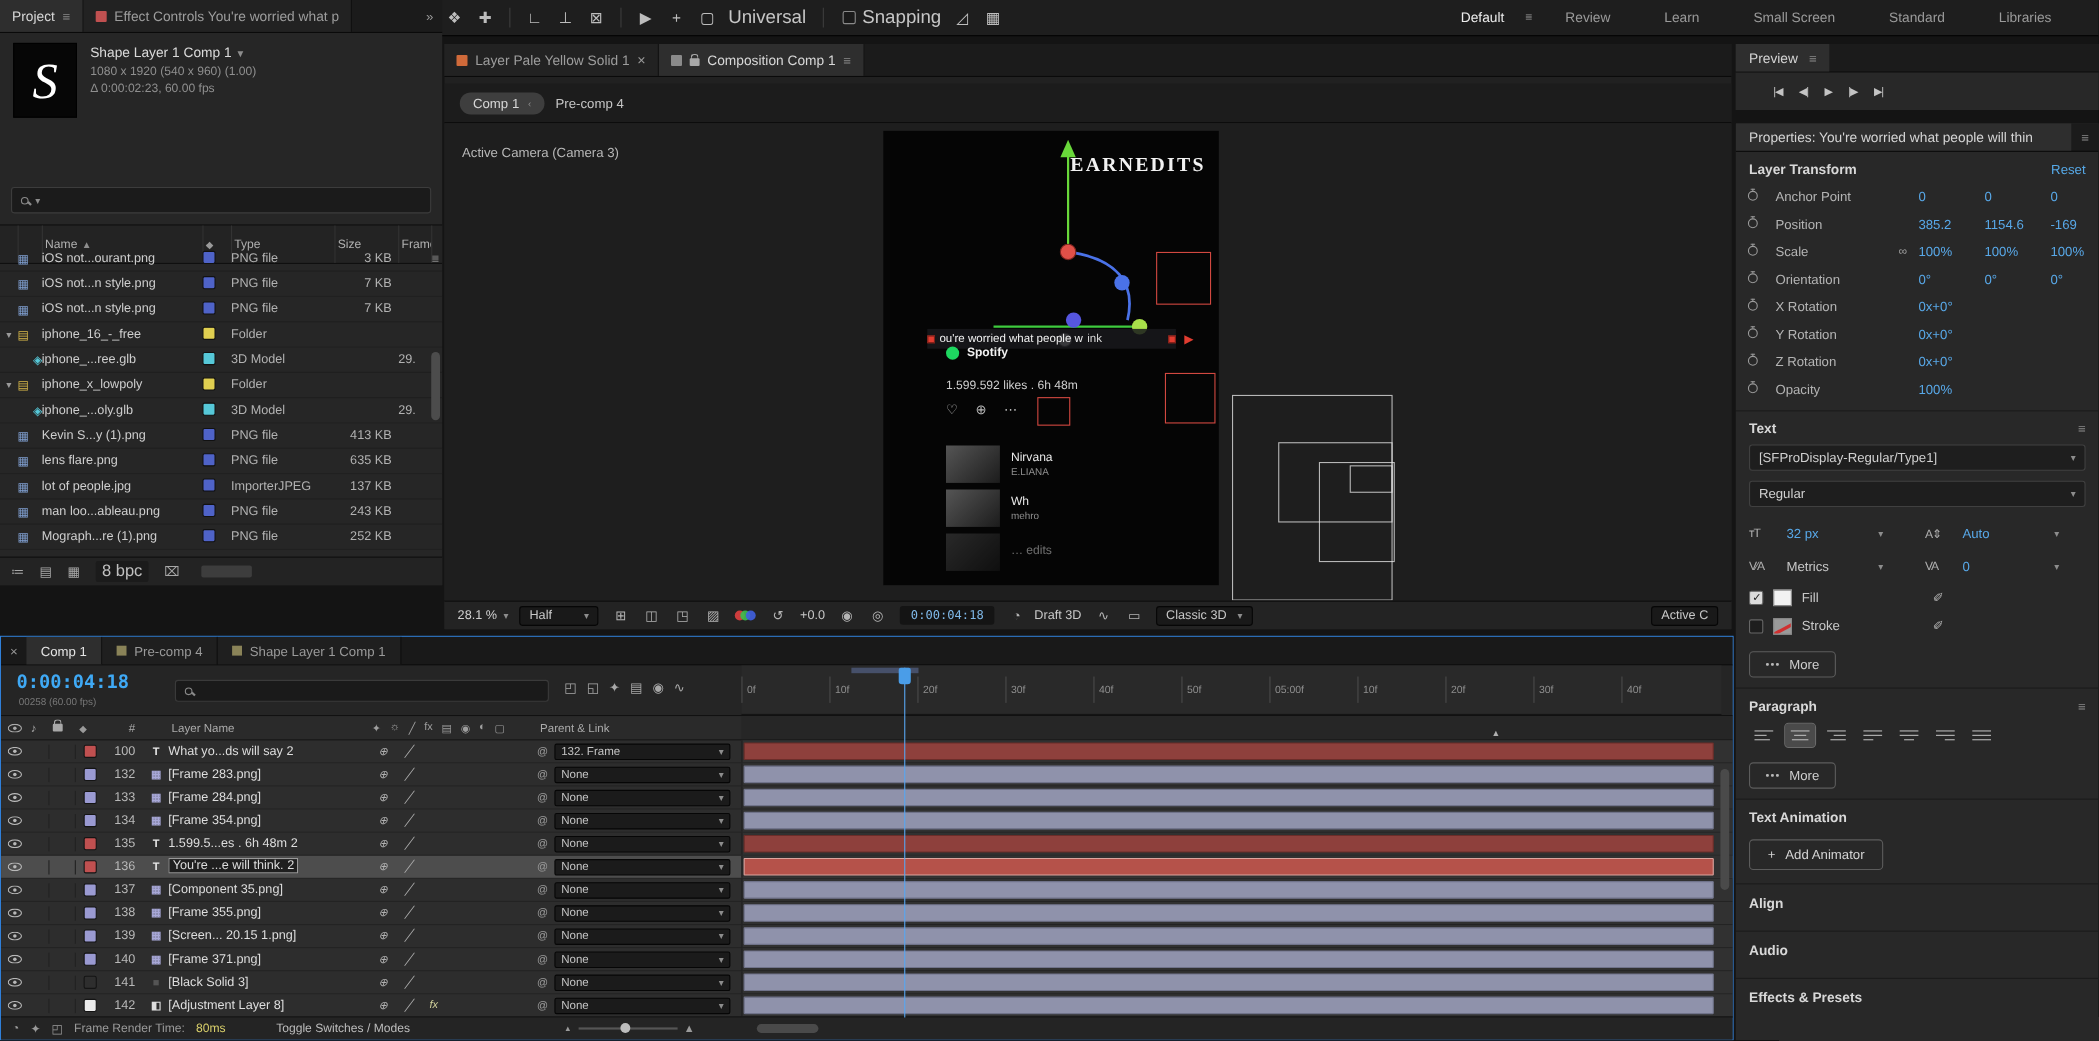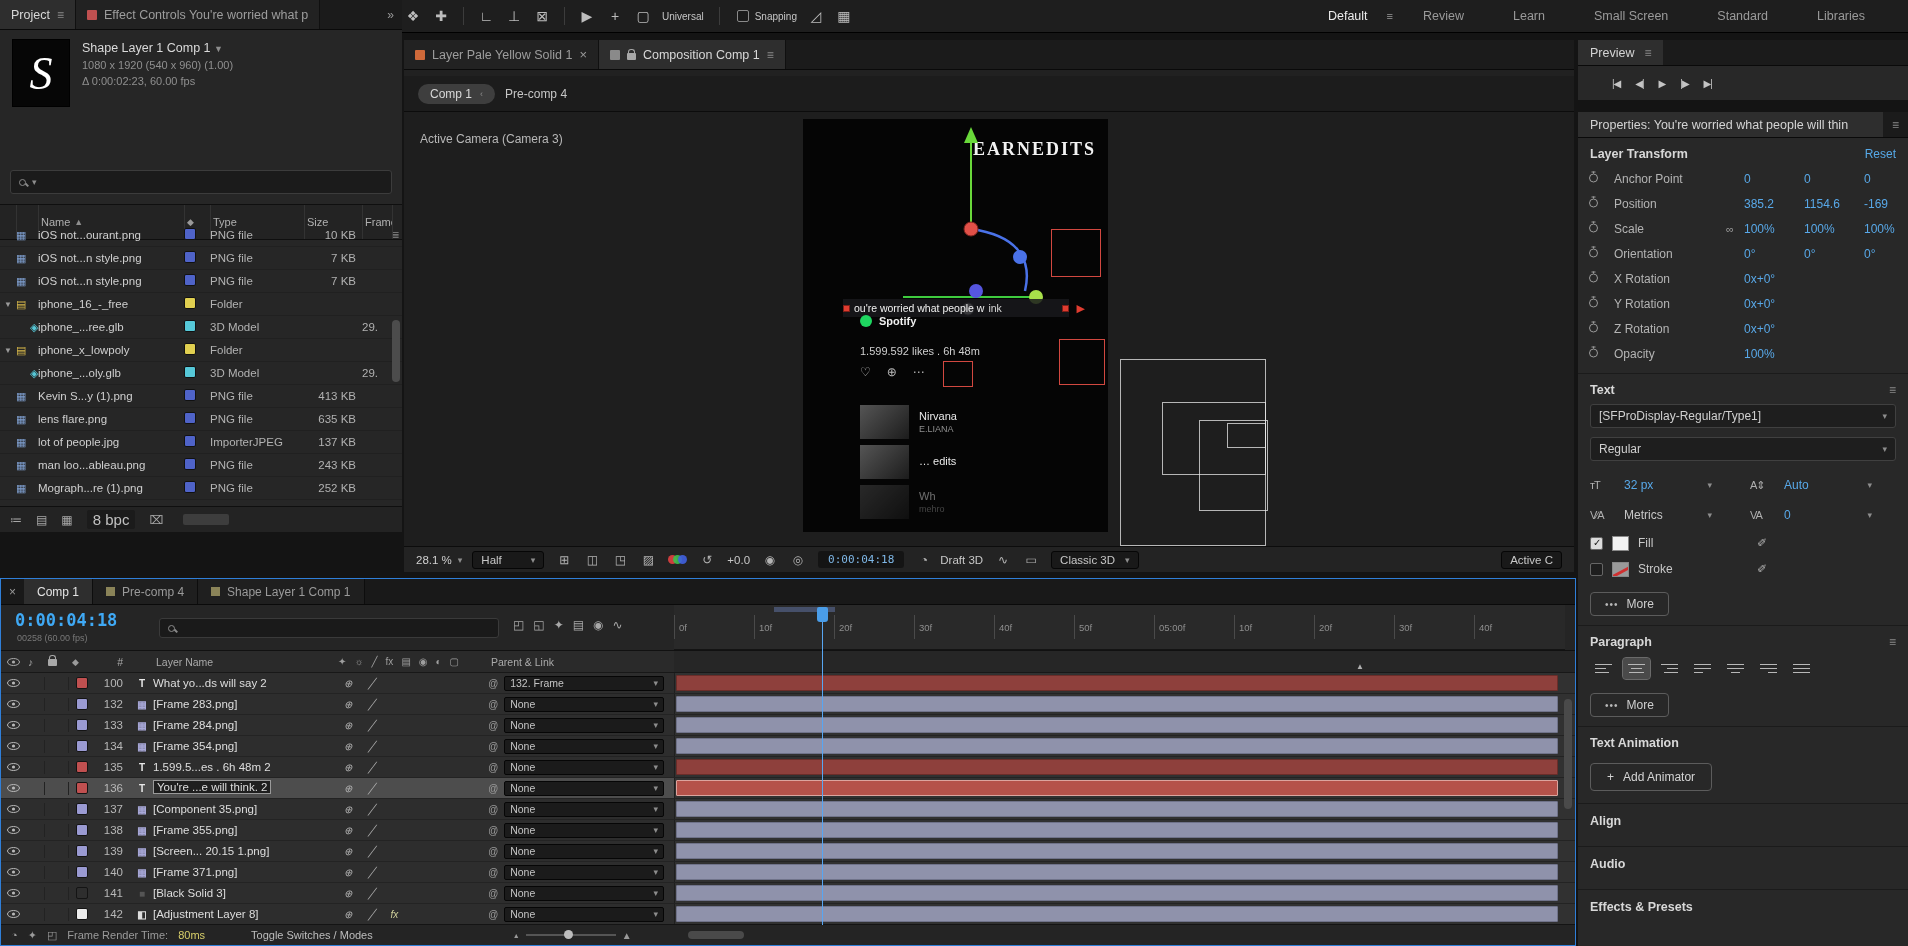--- a/index.html
+++ b/index.html
@@ -9,21 +9,21 @@
   .trunc { white-space:nowrap; overflow:hidden; text-overflow:ellipsis; }
   .caret { color:#8d8d8d; font-size:9px; }
   button { background:none; border:none; color:inherit; font:inherit; cursor:pointer; }
 
   
   .topbar { position:absolute; left:0; top:0; width:1908px; height:33px; background:#1e1e1e; border-bottom:1px solid #000; display:flex; align-items:center; padding:0 8px; }
   .tools { display:flex; gap:2px; align-items:center; }
   .tool { width:26px; height:25px; display:flex; align-items:center; justify-content:center; color:#bdbdbd; font-size:14px; border-radius:3px; }
   .tool.active { background:#44586d; color:#fff; }
   .tb-sep { width:1px; height:18px; background:#3c3c3c; margin:0 9px; }
-  .tb-label { color:#c6c6c6; margin:0 6px; font-size:10px; }
+  .tb-label { color:#c6c6c6; margin:0 6px; font-size:17px; }
   .checkbox { width:12px; height:12px; border:1px solid #8a8a8a; border-radius:2px; background:#1a1a1a; display:inline-block; margin-left:8px; }
   .workspaces { margin-left:auto; display:flex; gap:30px; align-items:center; padding-right:16px; }
   .ws { color:#9a9a9a; font-size:12.5px; display:flex; gap:19px; align-items:center; }
   .ws.active { color:#ececec; }
   .ws-menu { color:#9a9a9a; font-size:11px; }
 
   .panel { position:absolute; background:#262626; }
   .tabbar { height:30px; background:#1b1b1b; display:flex; align-items:stretch; border-bottom:1px solid #0a0a0a; }
   .tab { display:flex; align-items:center; gap:7px; padding:0 11px; color:#9d9d9d; font-size:12.5px; background:#222; border-right:1px solid #101010; }
   .tab.active { background:#2e2e2e; color:#d8d8d8; }
@@ -407,21 +407,21 @@
       <span></span>
     </div>
     <div class="proj-rows">
 
         <div class="prow">
           <span class="p-arrow"></span>
           <span class="p-icon" style="color: rgb(127, 159, 208);">▦</span>
           <span class="p-name trunc">iOS not...ourant.png</span>
           <span class="p-label"><i style="background: rgb(79, 99, 200);"></i></span>
           <span class="p-type trunc">PNG file</span>
-          <span class="p-size">10 KB</span>
+          <span class="p-size">3 KB</span>
           <span class="p-frame"></span>
           <span class="p-used">≣</span>
         </div>
 
         <div class="prow">
           <span class="p-arrow"></span>
           <span class="p-icon" style="color: rgb(127, 159, 208);">▦</span>
           <span class="p-name trunc">iOS not...n style.png</span>
           <span class="p-label"><i style="background: rgb(79, 99, 200);"></i></span>
           <span class="p-type trunc">PNG file</span>
@@ -615,30 +615,30 @@
               <span class="media-thumb"></span>
               <span>
                 <div class="media-title">Nirvana</div>
                 <div class="media-sub">E.LIANA</div>
               </span>
             </div>
 
             <div class="media-row">
               <span class="media-thumb"></span>
               <span>
-                <div class="media-title">… edits</div>
-                <div class="media-sub"></div>
+                <div class="media-title">Wh</div>
+                <div class="media-sub">mehro</div>
               </span>
             </div>
 
             <div class="media-row">
               <span class="media-thumb"></span>
               <span>
-                <div class="media-title">Wh</div>
-                <div class="media-sub">mehro</div>
+                <div class="media-title">… edits</div>
+                <div class="media-sub"></div>
               </span>
             </div>
           </div>
 
         <div class="red-box" style="left:248px; top:110px; width:50px; height:48px;"></div>
         <div class="red-box" style="left:256px; top:220px; width:46px; height:46px;"></div>
         <div class="red-box" style="left:140px; top:242px; width:30px; height:26px;"></div>
       </div>
 
       <div class="wire" style="left:716px; top:247px; width:146px; height:187px;"></div>

